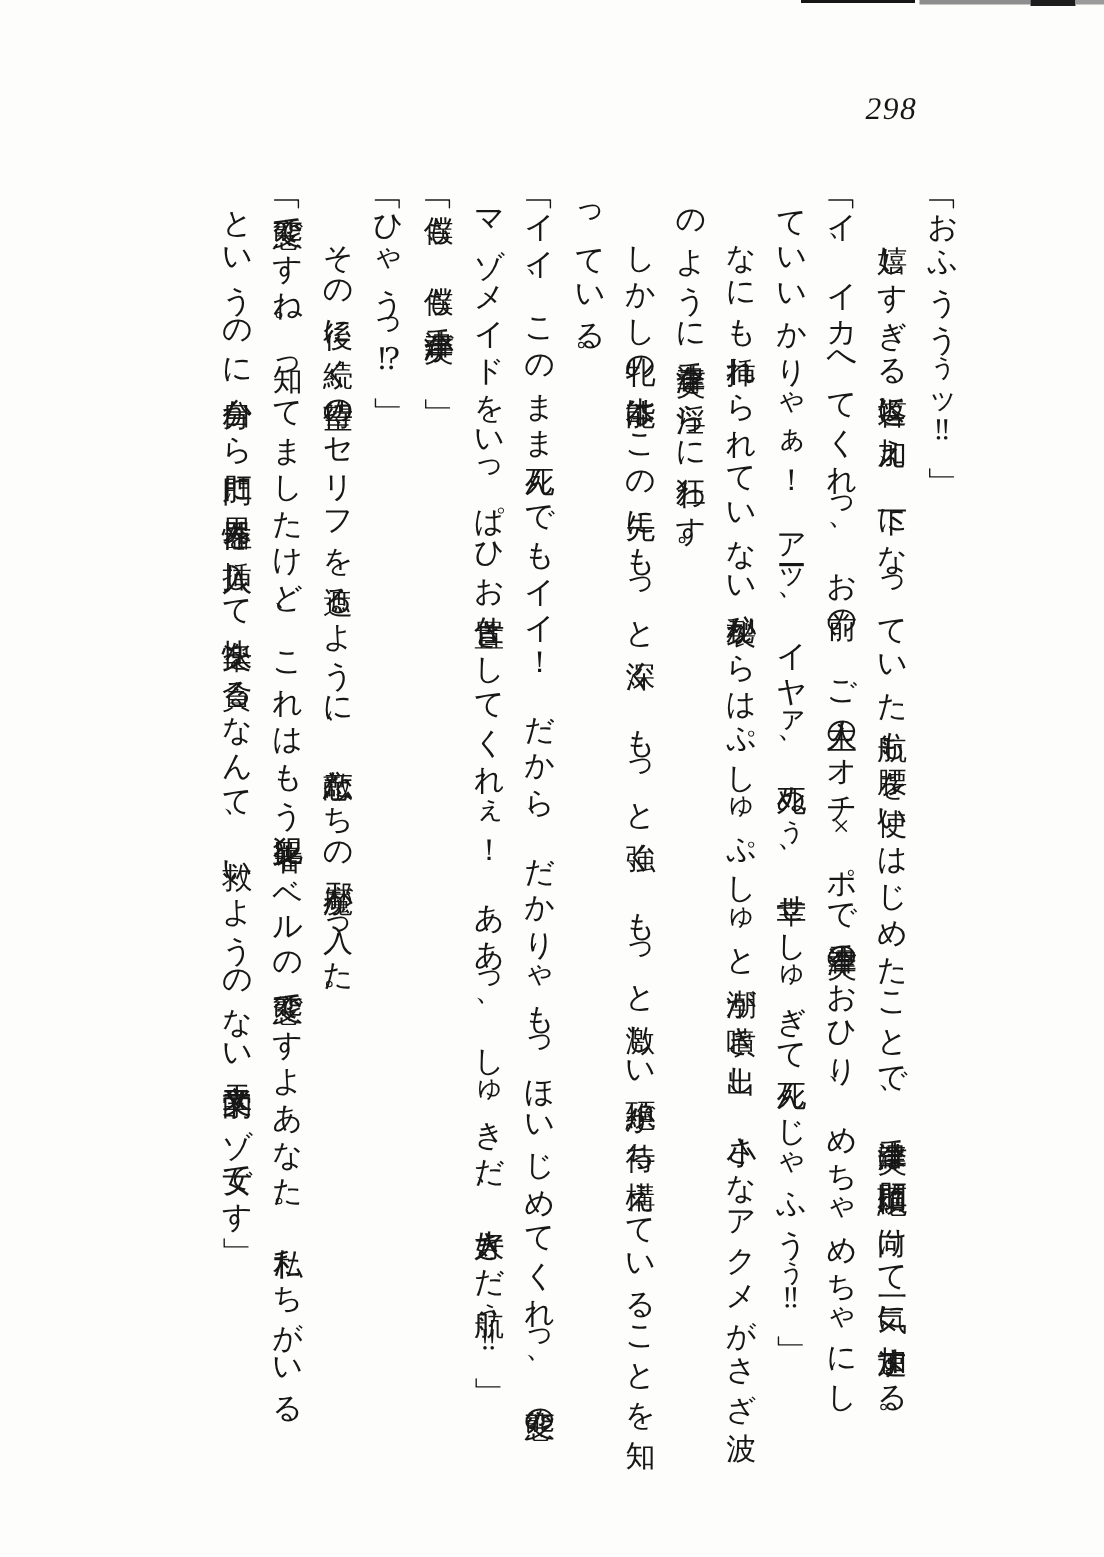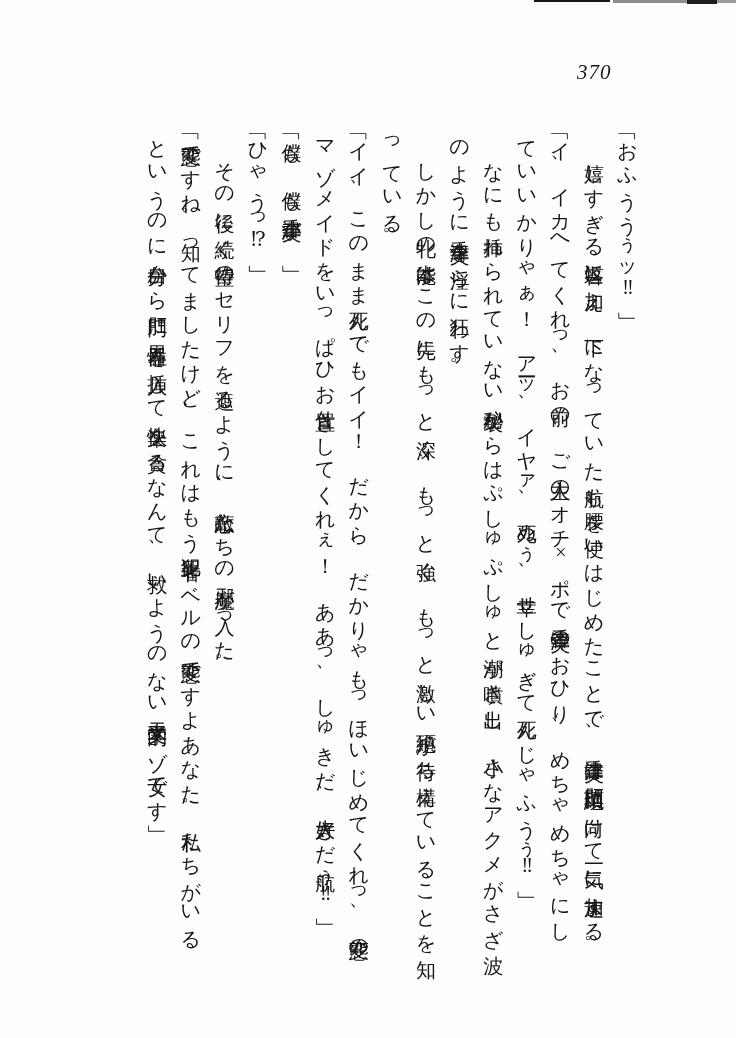--- a/index.html
+++ b/index.html
@@ -72,21 +72,21 @@
 <div class="page">
 
   <div class="edge-artifact">
     <div class="seg seg1"></div>
     <div class="seg seg-gap"></div>
     <div class="seg seg2"></div>
     <div class="seg seg3"></div>
     <div class="seg seg4"></div>
   </div>
 
-  <div class="page-number">370</div>
+  <div class="page-number">298</div>
 
   <div class="text-block">
     <p class="para">「おふううぅッ‼」</p>
     <p class="para indent">嬉しすぎる返答に加え、下になっていた航も腰を使いはじめたことで、香津美は肛門絶頂に向けて一気に加速する。</p>
     <p class="para">「イ、イカへてくれっ、お前の、ご主人のオチ×ポで香津美のおひり、めちゃめちゃにしていいかりゃぁ！　アーッ、イヤァ、死ぬぅ、幸せしゅぎて死んじゃふうぅ‼」</p>
     <p class="para indent">なにも挿れられていない秘裂からはぷしゅぷしゅと潮が噴き出し、小さなアクメがさざ波のように香津美を淫らに狂わす。</p>
     <p class="para indent">しかし牝の本能はこの先にもっと深く、もっと強く、もっと激しい絶頂が待ち構えていることを知っている。</p>
     <p class="para">「イイ、このまま死んでもイイ！　だから、だかりゃもっほいじめてくれっ、変態のマゾメイドをいっぱひお仕置きしてくれぇ！　ああっ、しゅきだ、大好きだ航ぅ‼」</p>
     <p class="para">「僕も、僕も香津美が、」</p>
     <p class="para">「ひゃうっ⁉」</p>

